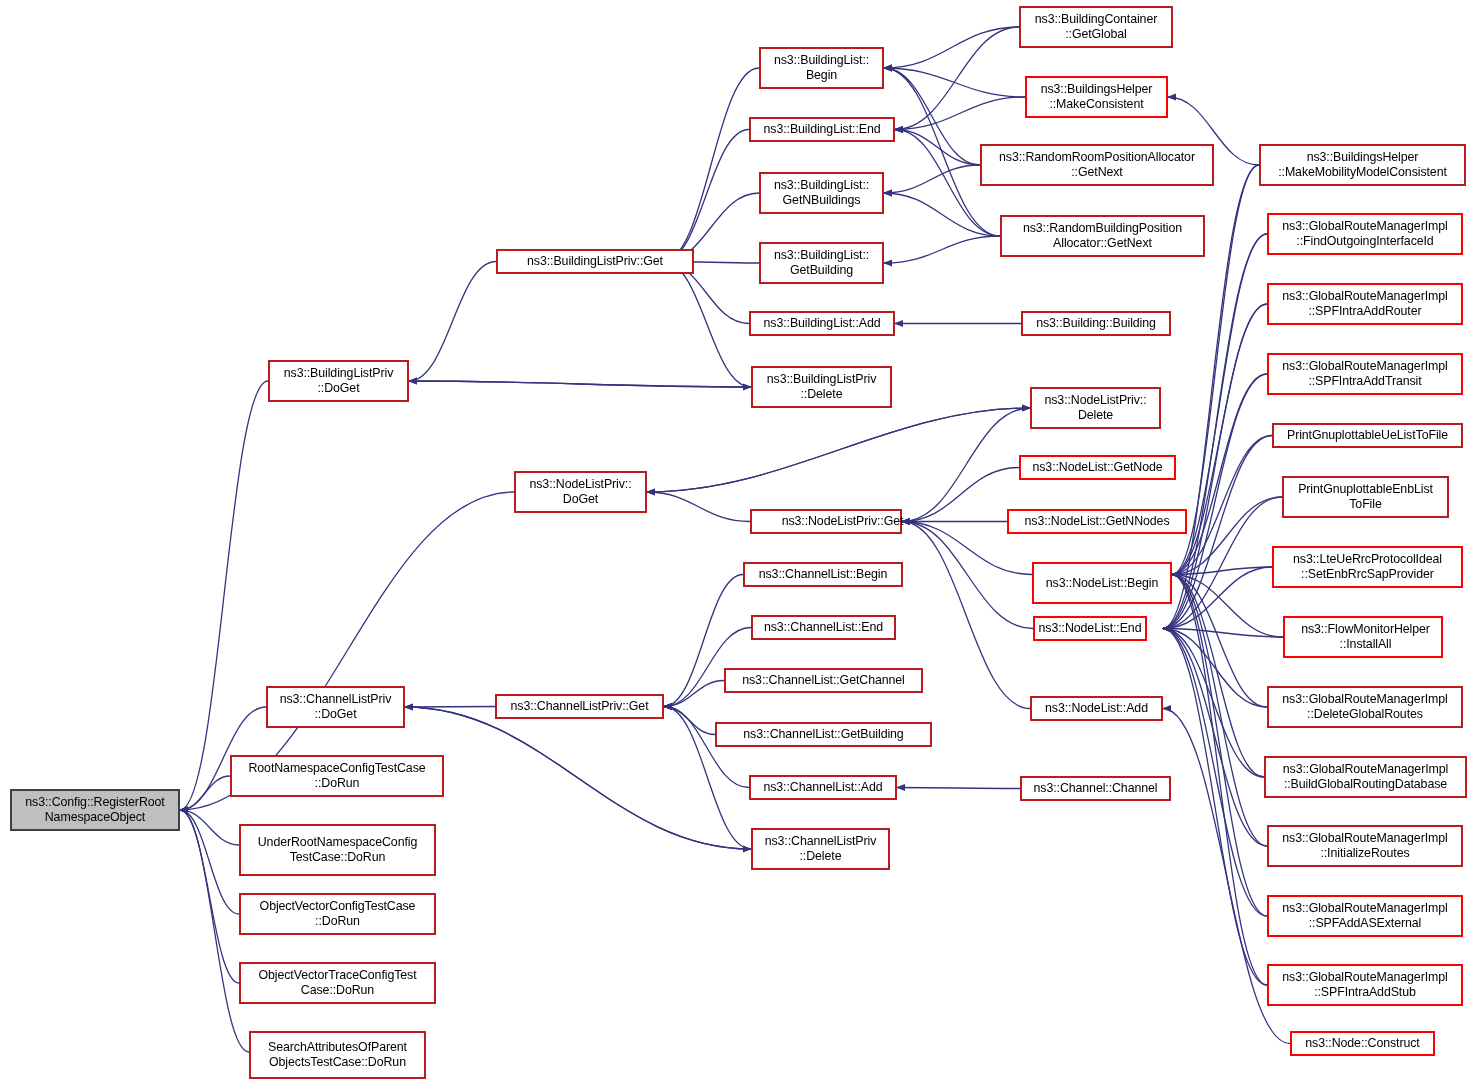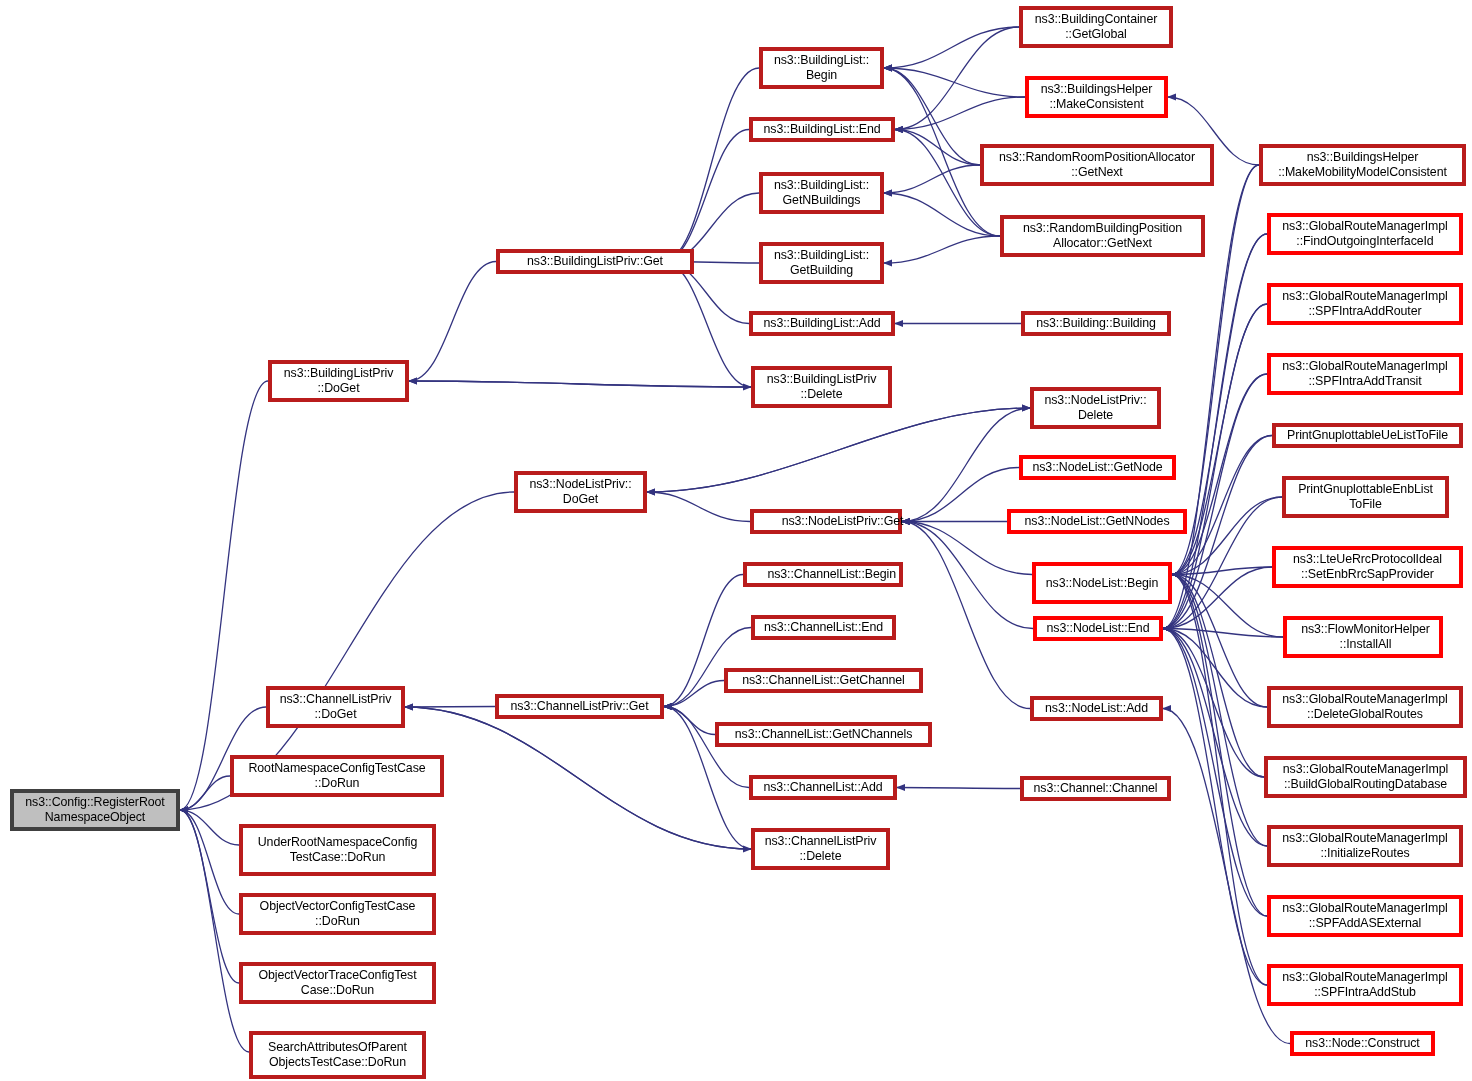--- a/index.html
+++ b/index.html
@@ -1,19 +1,19 @@
 <!DOCTYPE html>
 <html><head>
 <meta charset="utf-8">
 <style>
   html,body{margin:0;padding:0;background:#ffffff;}
   body{font-family:"Liberation Sans","DejaVu Sans",sans-serif;}
   #canvas{position:relative;width:1472px;height:1081px;background:#fff;overflow:hidden;}
   #edges{position:absolute;left:0;top:0;width:1472px;height:1081px;}
-  .node{position:absolute;box-sizing:border-box;background:#ffffff;border:4px solid #b91c1c;
+  .node{position:absolute;box-sizing:border-box;background:#ffffff;border:2px solid #b91c1c;
         display:flex;align-items:center;justify-content:center;text-align:center;
         font-size:12.4px;line-height:15px;color:#000;letter-spacing:-0.1px;padding:1px 3px;}
   .node.red{border-color:#ff0000;}
   .node.cur{background:#bfbfbf;border-color:#404040;}
   .node span{display:block;white-space:pre-line;}
 </style>
 </head>
 <body>
 
 <div id="canvas">
@@ -165,47 +165,47 @@
     </div>
     <div class="node red" style="left: 1019px; top: 455px; width: 157px; height: 25px;">
       <span>ns3::NodeList::GetNode</span>
     </div>
     <div class="node red" style="left: 1007px; top: 509px; width: 180px; height: 25px;">
       <span>ns3::NodeList::GetNNodes</span>
     </div>
     <div class="node red" style="left: 1032px; top: 562px; width: 140px; height: 42px;">
       <span>ns3::NodeList::Begin</span>
     </div>
-    <div class="node red" style="left: 1033px; top: 616px; width: 130px; height: 25px;">
+    <div class="node red" style="left: 1033px; top: 616px; width: 114px; height: 25px;">
       <span>ns3::NodeList::End</span>
     </div>
     <div class="node" style="left: 1030px; top: 696px; width: 133px; height: 25px;">
       <span>ns3::NodeList::Add</span>
     </div>
     <div class="node" style="left: 1020px; top: 776px; width: 151px; height: 25px;">
       <span>ns3::Channel::Channel</span>
     </div>
     <div class="node" style="left: 266px; top: 686px; width: 139px; height: 42px;">
       <span>ns3::ChannelListPriv
 ::DoGet</span>
     </div>
     <div class="node" style="left: 495px; top: 694px; width: 169px; height: 25px;">
       <span>ns3::ChannelListPriv::Get</span>
     </div>
-    <div class="node" style="left: 743px; top: 562px; width: 160px; height: 25px; justify-content: flex-end;">
+    <div class="node" style="left: 743px; top: 562px; width: 160px; height: 25px;">
       <span>ns3::ChannelList::Begin</span>
     </div>
     <div class="node" style="left: 751px; top: 615px; width: 145px; height: 25px;">
       <span>ns3::ChannelList::End</span>
     </div>
     <div class="node" style="left: 724px; top: 668px; width: 199px; height: 25px;">
       <span>ns3::ChannelList::GetChannel</span>
     </div>
     <div class="node" style="left: 715px; top: 722px; width: 217px; height: 25px;">
-      <span>ns3::ChannelList::GetNChannels</span>
+      <span>ns3::ChannelList::GetBuilding</span>
     </div>
     <div class="node" style="left: 749px; top: 775px; width: 148px; height: 25px;">
       <span>ns3::ChannelList::Add</span>
     </div>
     <div class="node" style="left: 751px; top: 828px; width: 139px; height: 42px;">
       <span>ns3::ChannelListPriv
 ::Delete</span>
     </div>
     <div class="node" style="left: 230px; top: 755px; width: 214px; height: 42px;">
       <span>RootNamespaceConfigTestCase

